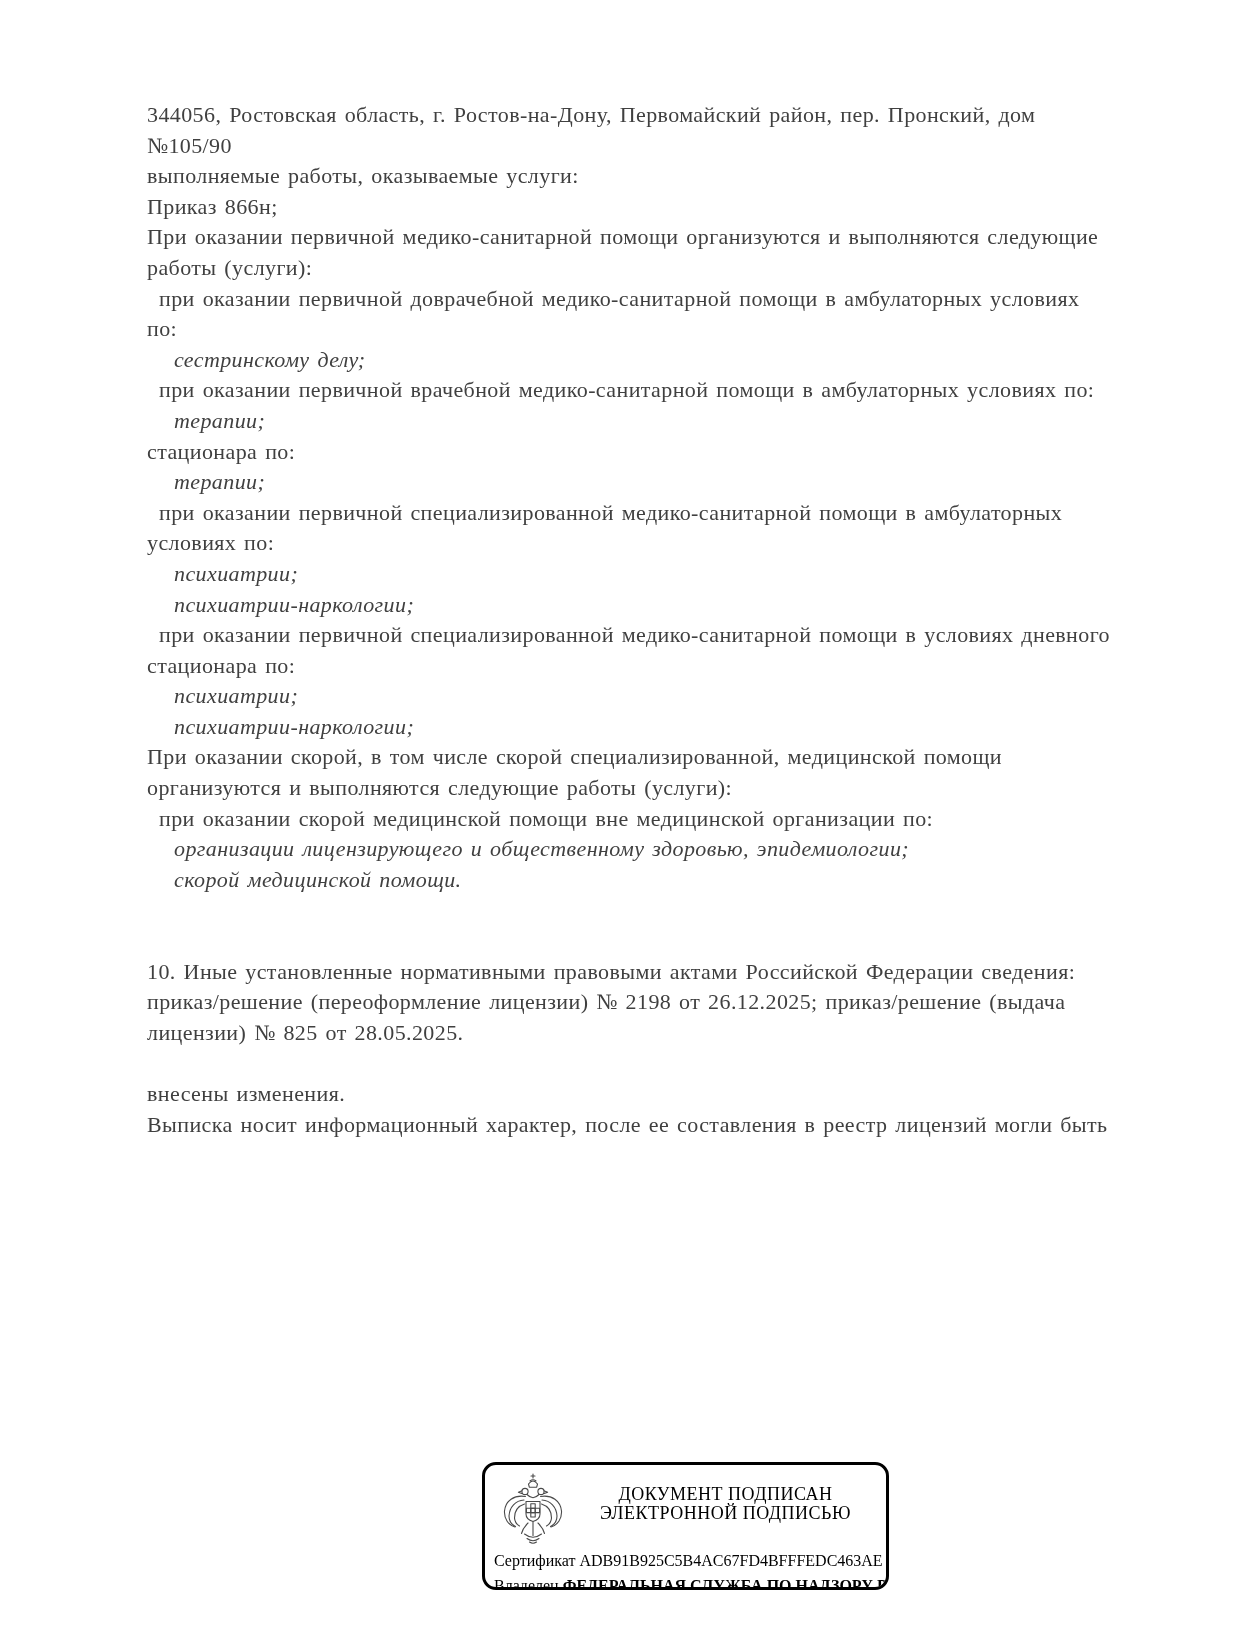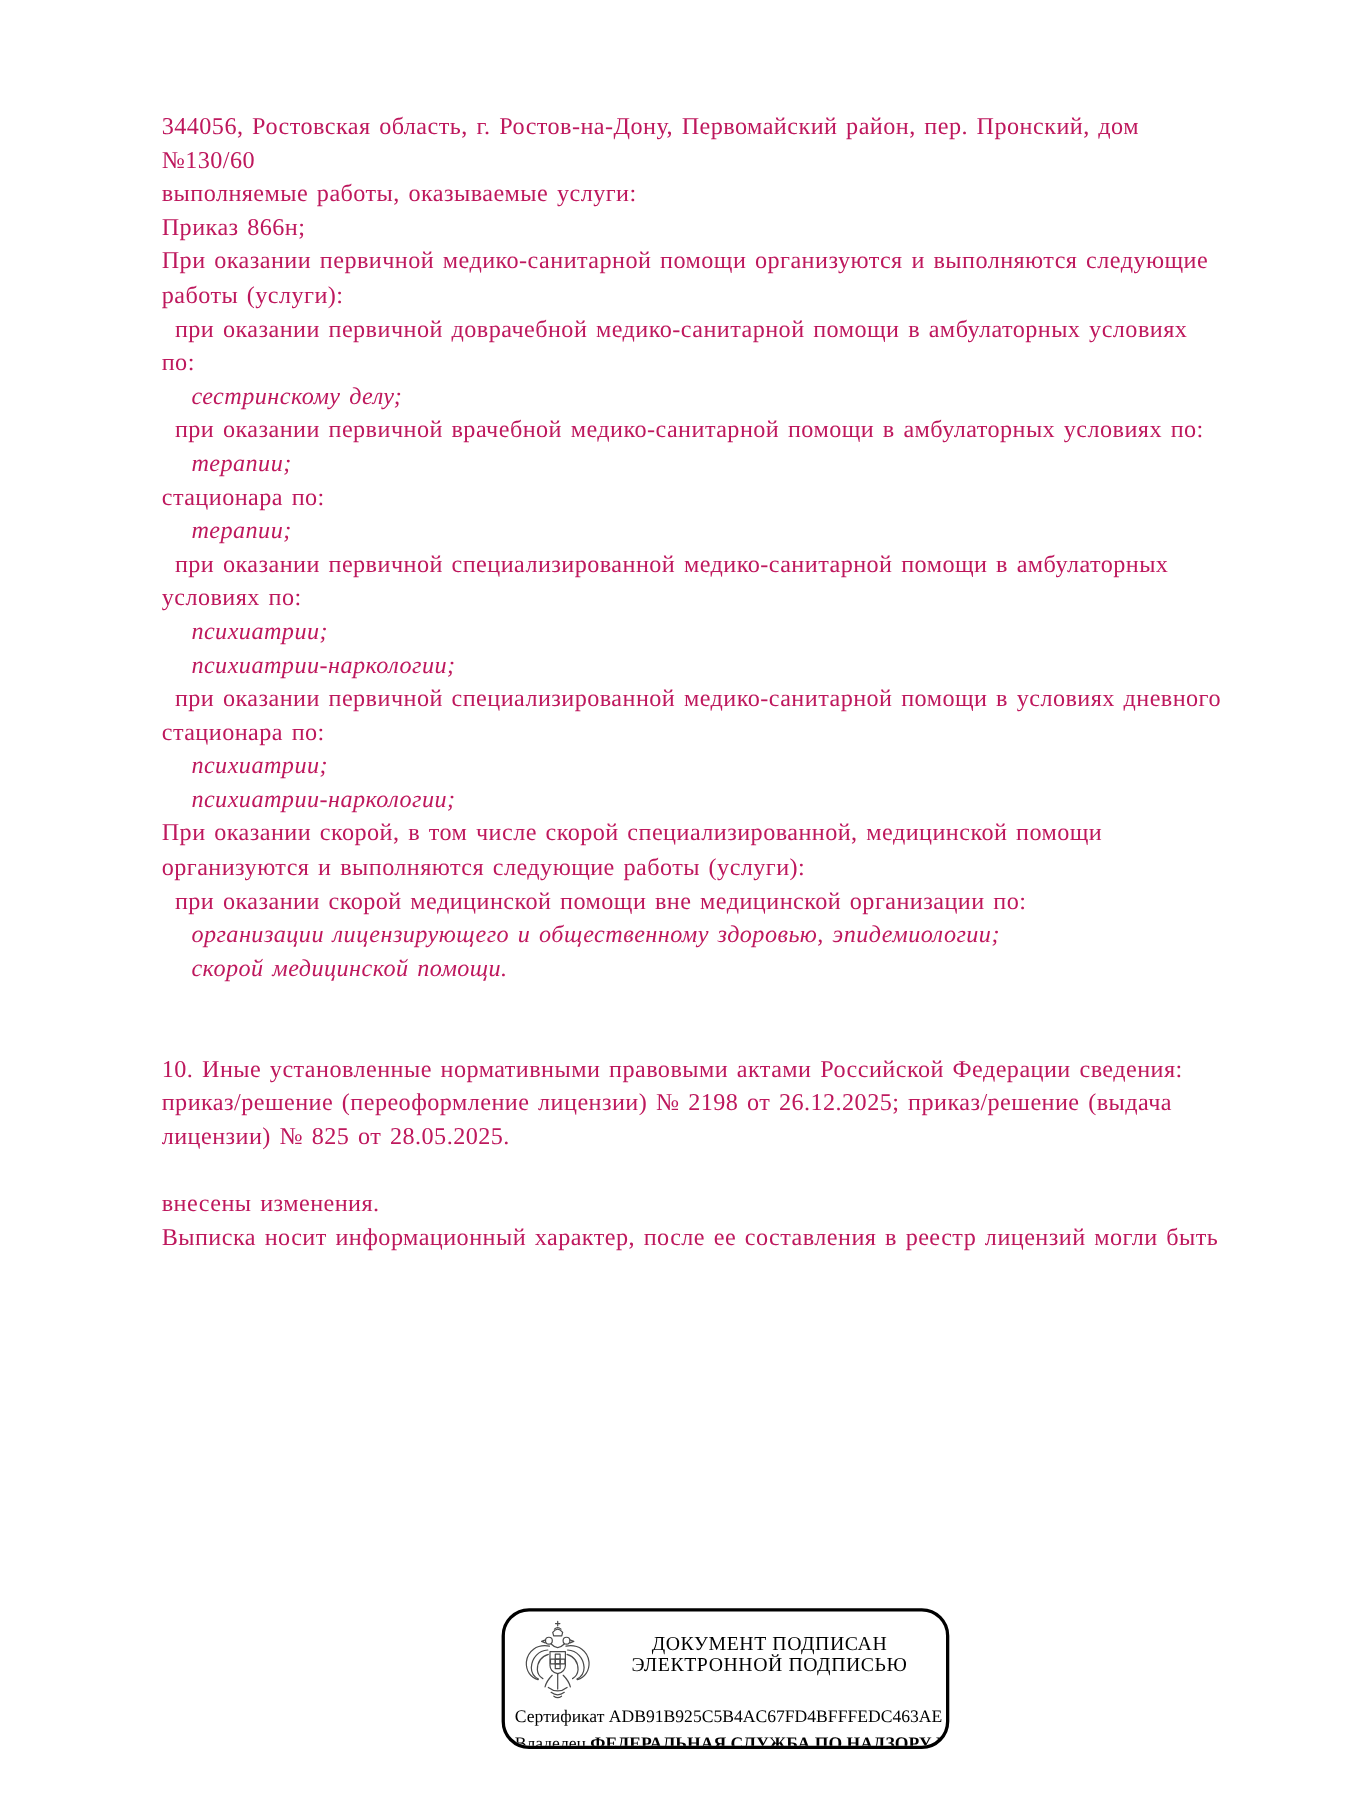--- a/index.html
+++ b/index.html
@@ -15,34 +15,34 @@
   }
   .doc-text {
     position: absolute;
     left: 147px;
     top: 100px;
     width: 1070px;
     font-size: 22px;
     line-height: 30.6px;
     letter-spacing: 0.4px;
     word-spacing: 2px;
-    color: #be185d;
+    color: #404040;
   }
   .line { height: 30.6px; white-space: nowrap; }
   .ind1 { padding-left: 12px; }
   .ind2 { padding-left: 27px; font-style: italic; }
 
   .stamp {
     position: absolute;
-    left: 456px;
+    left: 482px;
     top: 1462px;
     width: 407px;
     height: 128px;
     border: 3px solid #000000;
-    border-radius: 25px;
+    border-radius: 14px;
     background: #ffffff;
     overflow: hidden;
   }
   .stamp-emblem {
     position: absolute;
     left: 16px;
     top: 7px;
     width: 64px;
     height: 74px;
   }
@@ -72,21 +72,21 @@
   .stamp-valid { top: 136px; }
   .stamp-owner b { font-weight: bold; }
 </style>
 </head>
 <body>
 
 <div class="page">
 
   <div class="doc-text" id="doc-lines">
       <div class="line">344056, Ростовская область, г. Ростов-на-Дону, Первомайский район, пер. Пронский, дом</div>
-      <div class="line">№130/60</div>
+      <div class="line">№105/90</div>
       <div class="line">выполняемые работы, оказываемые услуги:</div>
       <div class="line">Приказ 866н;</div>
       <div class="line">При оказании первичной медико-санитарной помощи организуются и выполняются следующие</div>
       <div class="line">работы (услуги):</div>
       <div class="line ind1">при оказании первичной доврачебной медико-санитарной помощи в амбулаторных условиях</div>
       <div class="line">по:</div>
       <div class="line ind2">сестринскому делу;</div>
       <div class="line ind1">при оказании первичной врачебной медико-санитарной помощи в амбулаторных условиях по:</div>
       <div class="line ind2">терапии;</div>
       <div class="line">стационара по:</div>

